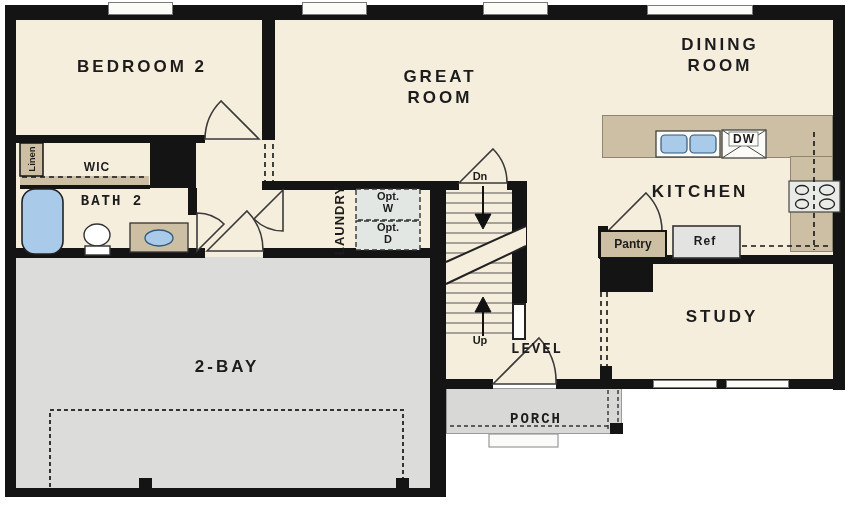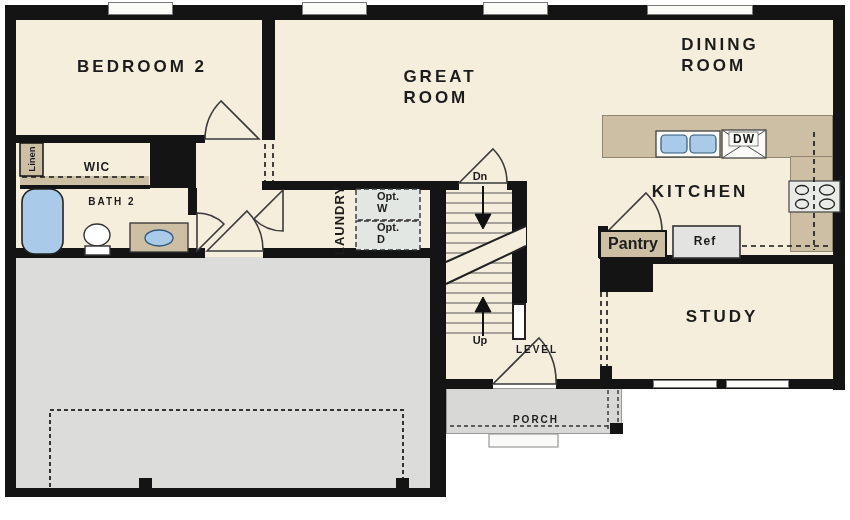--- a/index.html
+++ b/index.html
@@ -6,24 +6,24 @@
   #stage{position:relative;width:850px;height:520px;background:#ffffff;overflow:hidden;
          font-family:"Liberation Sans",sans-serif;font-weight:bold;color:#1c1c1c;}
   .floor{position:absolute;}
   .cream{background:#f6eedd;}
   .garagef{background:#dcdcda;}
   .porchf{background:#d8d8d6;border:1px solid #9a9a9a;box-sizing:border-box;}
   .counter{position:absolute;background:#cdbfa4;border:1px solid #8f8572;box-sizing:border-box;}
   .wall{position:absolute;background:#141414;}
   .window{position:absolute;background:#fbfbf8;border:1px solid #7a7a7a;box-sizing:border-box;}
   .railing{position:absolute;background:#fdfdfb;border:2px solid #222;box-sizing:border-box;}
-  .lbl{position:absolute;transform:translate(-50%,-50%);white-space:nowrap;line-height:1.22;}
+  .lbl{position:absolute;transform:translate(-50%,-50%);text-align:center;white-space:nowrap;line-height:1.22;}
   .vlbl{position:absolute;transform:translate(-50%,-50%) rotate(-90deg);text-align:center;white-space:nowrap;}
   .big{font-size:17px;letter-spacing:3px;}
-  .mid{font-size:10px;letter-spacing:2px;}
+  .mid{font-size:14px;letter-spacing:2px;font-family:Liberation Mono, monospace;}
   .sm{font-size:12px;letter-spacing:1px;}
   .tiny{font-size:11px;letter-spacing:0;}
   svg{position:absolute;left:0;top:0;pointer-events:none;}
   #main-level{position:absolute;left:10px;top:494px;font-size:19px;letter-spacing:1.5px;color:#111;}
 </style>
 </head>
 <body>
 
 <div id="stage">
 
@@ -186,25 +186,26 @@
     <span style="display:block">DINING</span>
     <span style="display:block">ROOM</span>
   </div>
   <div class="lbl big" style="left:700px;top:192px">KITCHEN</div>
   <div class="lbl big" style="left:722px;top:317px">STUDY</div>
   <div class="lbl mid" style="left:112px;top:202px">BATH 2</div>
   <div class="lbl sm" style="left:97px;top:167px">WIC</div>
   <div class="vlbl" style="left:31px;top:159px;font-size:9.5px">Linen</div>
   <div class="vlbl" style="left:339px;top:220px;font-size:13px;letter-spacing:1px">LAUNDRY</div>
   <div class="lbl big" style="left:227px;top:367px">
+    <span style="display:block">2-BAY</span>
   </div>
   <div class="lbl mid" style="left:537px;top:350px">LEVEL</div>
   <div class="lbl mid" style="left:536px;top:420px">PORCH</div>
 
-  <div class="lbl" style="left:633px;top:244px;font-size:16px">Pantry</div>
+  <div class="lbl" style="left:633px;top:244px;font-size:12px">Pantry</div>
   <div class="lbl sm" style="left:705px;top:241px">Ref</div>
   <div class="lbl sm" style="left:744px;top:139px">DW</div>
   <div class="lbl tiny" style="left:388px;top:203px;line-height:1.05">
     <span style="display:block">Opt.</span>
     <span style="display:block">W</span>
   </div>
   <div class="lbl tiny" style="left:388px;top:234px;line-height:1.05">
     <span style="display:block">Opt.</span>
     <span style="display:block">D</span>
   </div>

